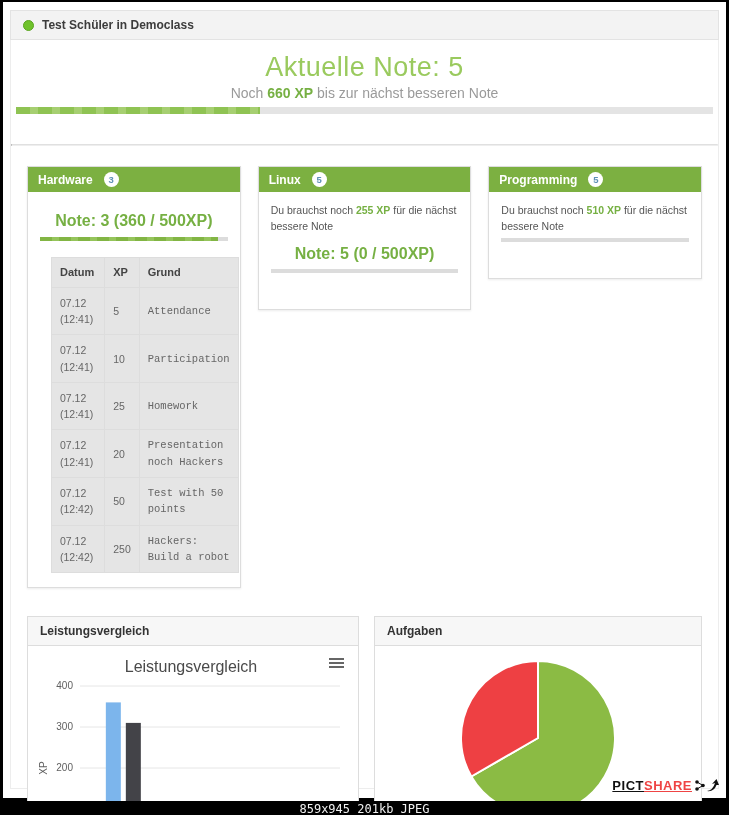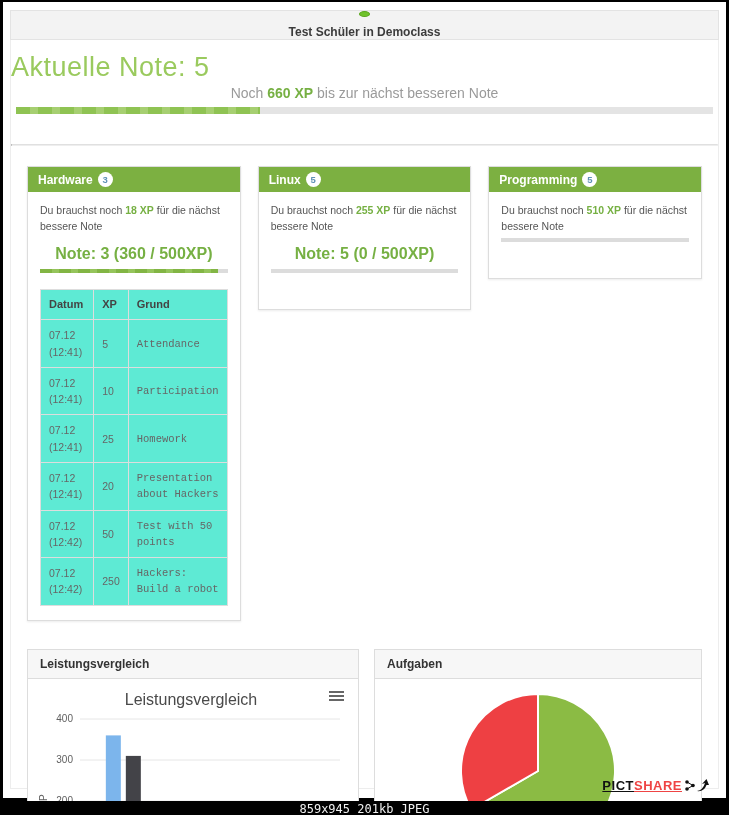--- a/index.html
+++ b/index.html
@@ -3,67 +3,67 @@
 <meta charset="utf-8">
 <style>
   html,body{margin:0;padding:0;}
   body{
     width:729px;height:815px;position:relative;background:#000;
     font-family:"Liberation Sans",sans-serif;overflow:hidden;
   }
   .page{position:absolute;left:3px;top:2px;width:723px;height:796px;background:#fff;}
   
   .topbar{margin:8px 7px 0 7px;height:30px;background:#f3f3f3;border:1px solid #e3e3e3;
-    display:flex;align-items:center;gap:8px;padding:0 12px;box-sizing:border-box;flex-direction:column;}
+    display:flex;align-items:center;gap:8px;padding:0 12px;box-sizing:border-box;}
   .status-dot{width:9px;height:9px;border-radius:50%;background:#6fc22b;border:1px solid #5aa51f;}
   .topbar-title{font-size:12px;font-weight:bold;color:#3c3c3c;}
   
   .content{margin:0 7px;border:1px solid #ededed;border-top:none;height:749px;box-sizing:border-box;position:relative;background:#fff;}
   
   .summary{padding-top:12px;}
-  .summary h1{margin:0;font-size:27px;font-weight:normal;color:#9aca5e;letter-spacing:.5px;}
+  .summary h1{margin:0;text-align:center;font-size:27px;font-weight:normal;color:#9aca5e;letter-spacing:.5px;}
   .summary .subtitle{margin-top:2px;text-align:center;font-size:14px;color:#9a9a9a;}
   .summary .subtitle b{color:#76b043;}
   .progress-track{height:7px;background:#e4e4e4;margin:6px 5px 0 5px;overflow:hidden;}
   .progress-fill{height:100%;background:repeating-linear-gradient(90deg,#8fc353 0 14px,#a6cf71 14px 22px);}
   .summary-spacer{height:30px;}
   .divider{border-top:1px solid #e0e0e0;margin:0;}
   
   .cards{display:flex;gap:17px;padding:20px 16px 14px 16px;align-items:flex-start;}
   .card{flex:1;border:1px solid #ddd;box-shadow:0 1px 2px rgba(0,0,0,.08);background:#fff;min-width:0;}
   .card-header{background:#7cb041;color:#fff;font-size:12px;font-weight:bold;padding:5px 10px;
-    display:flex;align-items:center;gap:5px;}
+    display:flex;align-items:center;gap:11px;}
   .badge{background:#fff;color:#5e90b5;width:15px;height:15px;border-radius:50%;
     font-size:9.5px;font-weight:bold;display:flex;align-items:center;justify-content:center;}
   .card-body{padding:10px 12px 14px 12px;font-size:10.5px;color:#555;line-height:1.55;}
   .need-line b{color:#76b043;}
   .note-line{text-align:center;font-weight:bold;color:#76b043;font-size:16px;margin-top:7px;}
   .mini-track{height:4px;background:#dcdcdc;margin-top:3px;overflow:hidden;}
   .mini-fill{height:100%;background:repeating-linear-gradient(90deg,#82b544 0 12px,#95c45b 12px 19px);}
   .card-pad{height:22px;}
   
-  table.data{width:100%;border-collapse:collapse;border:1px solid #ddd;background:#5eead4;}
+  table.data{width:100%;border-collapse:collapse;border:1px solid #ddd;background:#e5e5e5;margin-left:11px;}
   table.data th{border:1px solid #ddd;text-align:left;font-size:11px;color:#444;padding:6px 8px;font-weight:bold;}
   table.data td{border:1px solid #ddd;padding:7px 8px;font-size:10.5px;color:#666;}
   .xp-table-wrap{margin-top:16px;}
   td.col-grund{font-size:9.5px;color:#999;font-family:Liberation Mono, monospace;}
   
   .bottom{display:flex;gap:15px;padding:0 16px;margin-top:14px;align-items:flex-start;}
   .panel{border:1px solid #ddd;background:#fff;}
   .panel-header{background:#f7f7f7;border-bottom:1px solid #ddd;padding:7px 12px;font-size:12px;font-weight:bold;color:#333;}
   .panel-left{width:332px;box-sizing:border-box;}
   .panel-right{flex:1;box-sizing:border-box;}
   .chart-body{padding:8px 6px 10px 6px;position:relative;}
   .chart-menu{position:absolute;top:12px;right:14px;width:15px;cursor:pointer;}
   .chart-menu span{display:block;height:2px;background:#666;margin-bottom:2px;}
   
   .tasks-body{padding:12px 10px 14px 10px;}
   .pie-wrap{display:flex;justify-content:center;}
   
-  .watermark{position:absolute;right:16px;top:776px;font-size:13px;font-weight:bold;display:flex;align-items:flex-start;}
+  .watermark{position:absolute;right:6px;top:776px;font-size:13px;font-weight:bold;display:flex;align-items:flex-start;}
   .watermark .p1{color:#111;text-decoration:underline;letter-spacing:.5px;}
   .watermark .p2{color:#ef4444;text-decoration:underline;letter-spacing:.5px;}
   .footer-bar{position:absolute;left:0;bottom:0;width:100%;height:14px;background:#000;color:#f0f0f0;
     font-family:"DejaVu Sans Mono",monospace;font-size:12px;text-align:center;line-height:16px;}
   svg text{font-family:"Liberation Sans",sans-serif;}
 </style>
 </head>
 <body>
 
 <div class="page">
@@ -90,25 +90,20 @@
     </div>
 
     <div class="cards">
 
       <div class="card">
         <div class="card-header">
           <span>Hardware</span>
           <span class="badge">3</span>
         </div>
         <div class="card-body">
-          <div class="need-line">
-            <span>Du brauchst noch</span>
-            <b>18 XP</b>
-            <span>für die nächst bessere Note</span>
-          </div>
           <div class="note-line">Note: 3 (360 / 500XP)</div>
           <div class="mini-track">
             <div class="mini-fill" style="width: 95%;"></div>
           </div>
           <div class="xp-table-wrap">
             <table class="data">
               <thead>
                   <tr>
                 <th style="width:44%">Datum</th>
                 <th style="width:16%">XP</th>
@@ -127,21 +122,21 @@
                     <td class="col-grund">Participation</td>
                   </tr>
                   <tr>
                     <td class="col-datum">07.12 (12:41)</td>
                     <td class="col-xp">25</td>
                     <td class="col-grund">Homework</td>
                   </tr>
                   <tr>
                     <td class="col-datum">07.12 (12:41)</td>
                     <td class="col-xp">20</td>
-                    <td class="col-grund">Presentation about Hackers</td>
+                    <td class="col-grund">Presentation noch Hackers</td>
                   </tr>
                   <tr>
                     <td class="col-datum">07.12 (12:42)</td>
                     <td class="col-xp">50</td>
                     <td class="col-grund">Test with 50 points</td>
                   </tr>
                   <tr>
                     <td class="col-datum">07.12 (12:42)</td>
                     <td class="col-xp">250</td>
                     <td class="col-grund">Hackers: Build a robot</td>

